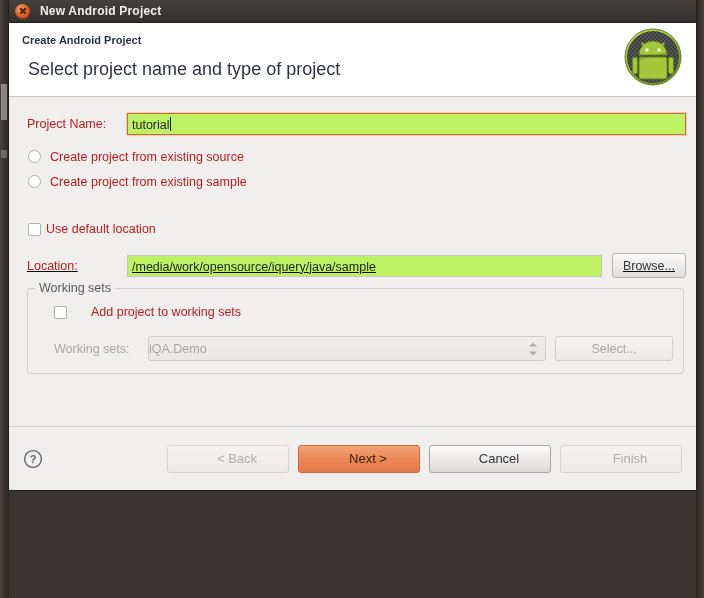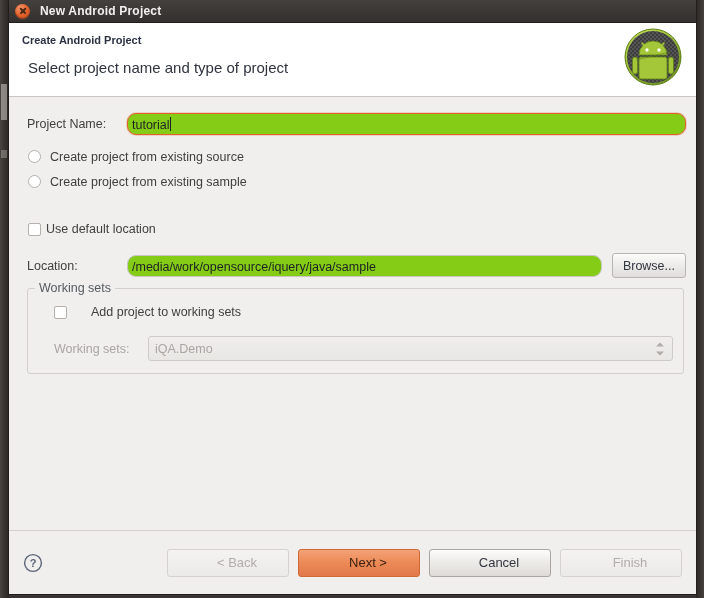--- a/index.html
+++ b/index.html
@@ -44,21 +44,21 @@
     width: 8px; height: 598px;
     background: linear-gradient(to left, #46413d 0%, #332e2b 70%, #2c2724 100%);
   }
 
   
   #dialog {
     position: absolute;
     left: 9px;
     top: 0;
     width: 687px;
-    height: 594px;
+    height: 490px;
     background: #f0efee;
     box-shadow: 0 0 0 1px #201d1b;
     display: flex;
     flex-direction: column;
     overflow: hidden;
   }
 
   
   .titlebar {
     height: 22px;
@@ -109,21 +109,21 @@
     box-sizing: border-box;
   }
   .header h1 {
     margin: 0;
     font-size: 11px;
     font-weight: bold;
     color: #2c3244;
   }
   .header p {
     margin: 13px 0 0 6px;
-    font-size: 15px;
+    font-size: 18px;
     color: #2f3440;
   }
   .android-badge {
     position: absolute;
     right: 12px;
     top: 3px;
     width: 62px; height: 62px;
   }
 
   
@@ -134,36 +134,36 @@
     background: #f0efee;
   }
 
   .row {
     display: flex;
     align-items: center;
   }
 
   .lbl {
     font-size: 12.5px;
-    color: #404040;
+    color: #b91c1c;
     white-space: nowrap;
   }
 
   
   #projname-row {
     margin-top: 16px;
     padding-left: 8px;
   }
   #projname-row .lbl { width: 100px; }
   .text-input {
     flex: 1;
     height: 22px;
-    background: #84cc16;
+    background: #bef264;
     border: 1px solid #c9c6c2;
-    border-radius: 9px;
+    border-radius: 0;
     font-size: 12.5px;
     color: #1d2026;
     padding: 0 4px;
     line-height: 22px;
     box-sizing: border-box;
     position: relative;
     white-space: nowrap;
     overflow: hidden;
   }
   .text-input.focused {
@@ -218,20 +218,21 @@
     margin-top: 24px;
     padding-left: 9px;
     height: 22px;
   }
   #usedefault-row .lbl { margin-left: 5px; }
 
   
   #location-row {
     margin-top: 13px;
     padding-left: 8px;
+    text-decoration: underline;
   }
   #location-row .lbl { width: 100px; }
   .btn {
     height: 25px;
     min-width: 62px;
     padding: 0 10px;
     font-size: 12.5px;
     color: #32363f;
     background: linear-gradient(to bottom, #fbfbfa 0%, #ecebe9 52%, #e0dedb 100%);
     border: 1px solid #b9b5b1;
@@ -268,21 +269,21 @@
   #wsets-row { margin-top: 13px; padding-left: 16px; }
   #wsets-row .lbl { width: 94px; color: #a9a6a2; }
   .combo {
     flex: 1;
     height: 25px;
     background: linear-gradient(to bottom, #f0eeec 0%, #e9e7e4 100%);
     border: 1px solid #cfccc8;
     border-radius: 3px;
     font-size: 12.5px;
     color: #a9a6a2;
-    padding: 0 6px;
+    padding: 0 0;
     line-height: 24px;
     box-sizing: border-box;
     position: relative;
     overflow: hidden;
   }
   .spinner {
     position: absolute;
     right: 7px; top: 50%;
     transform: translateY(-50%);
     width: 9px; height: 15px;
@@ -448,20 +449,21 @@
       </div>
 
       <div class="row" id="wsets-row">
         <span class="lbl">Working sets:</span>
         <div class="combo"><span>iQA.Demo</span>
           <span class="spinner">
               <i class="up"></i>
               <i class="down"></i>
             </span>
         </div>
+        <button class="btn" id="select-btn">Select...</button>
       </div>
     </div>
 
   </div>
 
   <div class="footer">
     <svg class="help-icon" viewBox="0 0 20 20">
       <circle cx="10" cy="10" r="8.4" fill="none" stroke="#5a6475" stroke-width="1.4"></circle>
       <text x="10" y="14.2" font-family="Liberation Sans, sans-serif" font-size="11" font-weight="bold" fill="#5a6475" text-anchor="middle">?</text>
     </svg>

